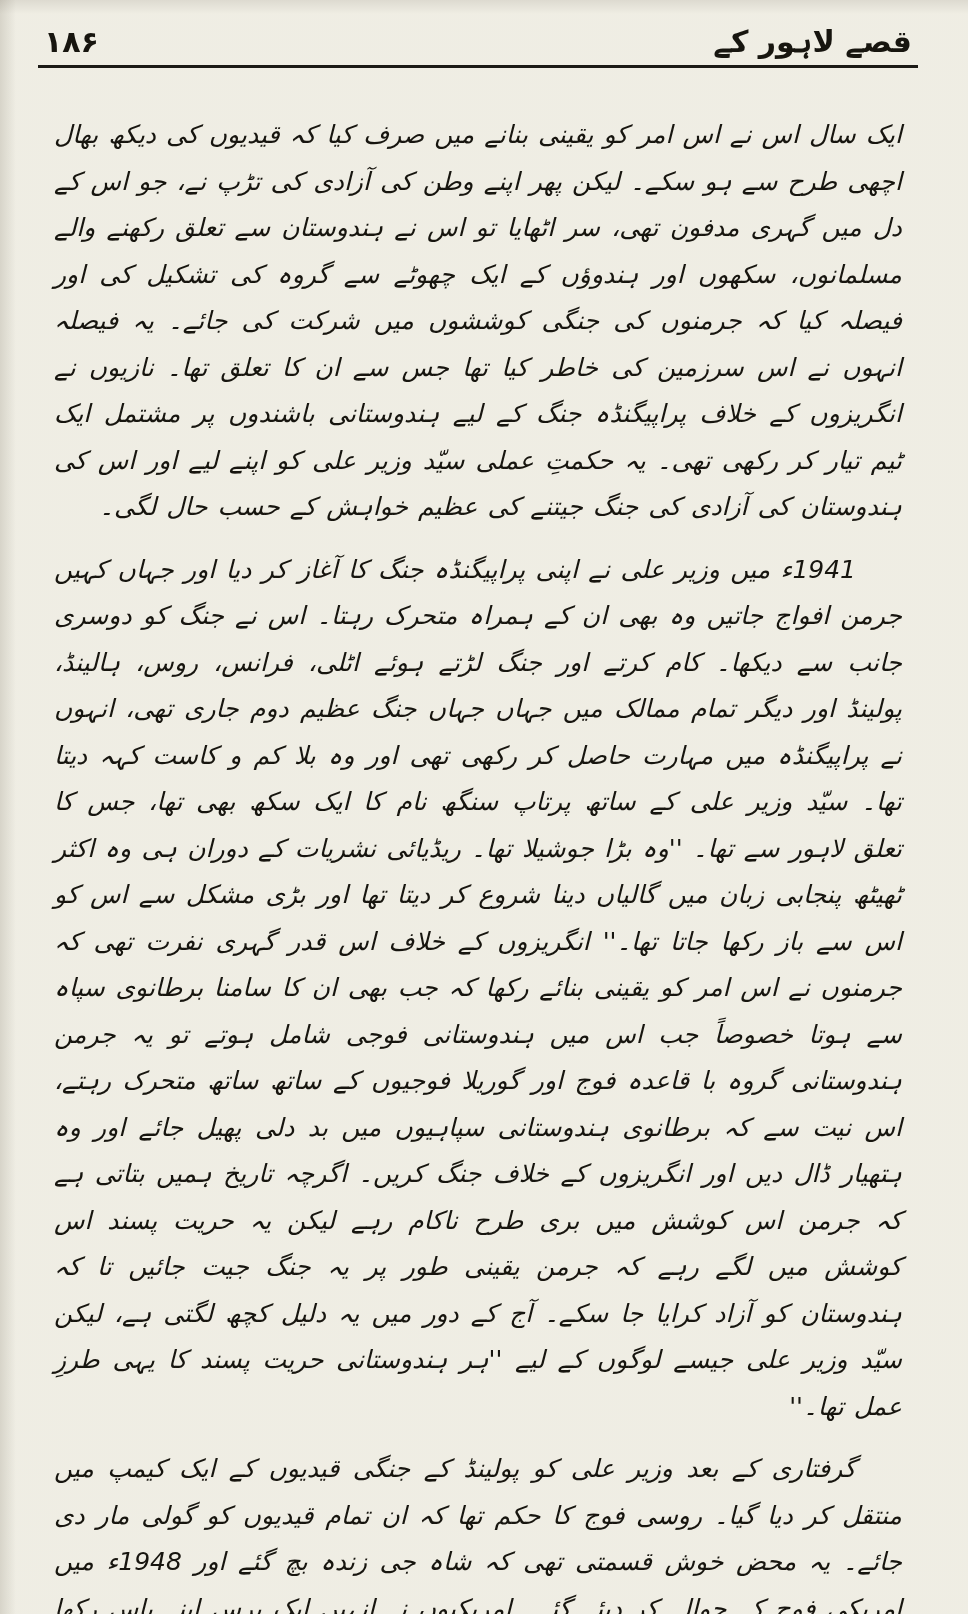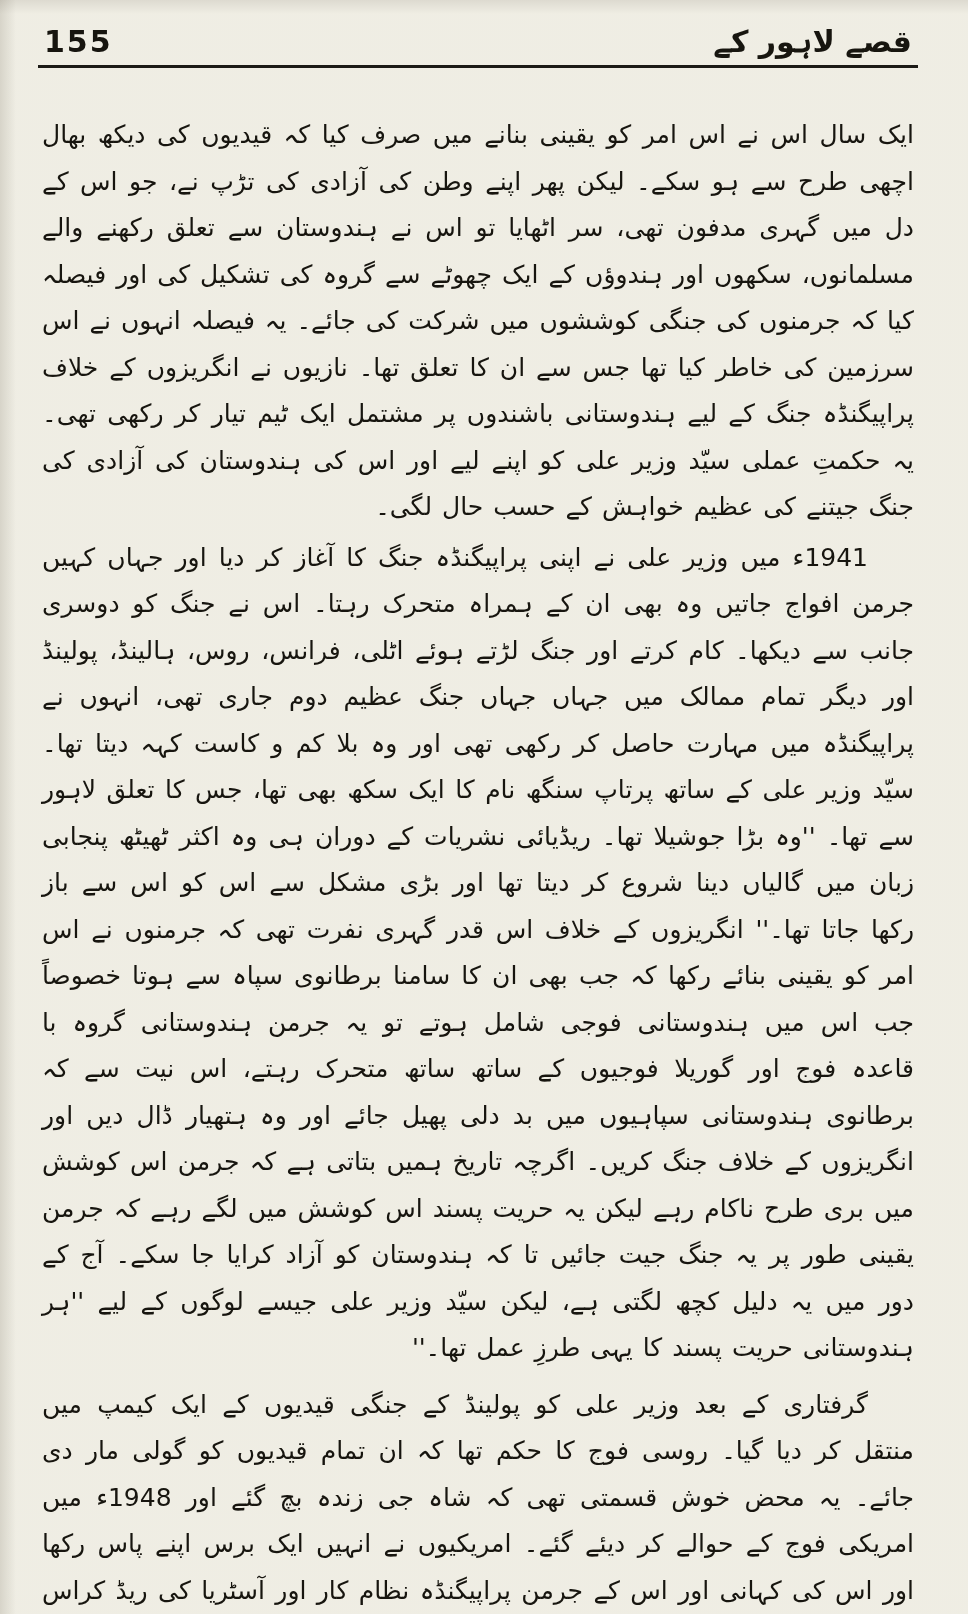--- a/index.html
+++ b/index.html
@@ -43,36 +43,37 @@
   }
   .text-block{
     margin-top:44px;
     direction:rtl;
     text-align:justify;
     font-size:25px;
     line-height:1.86;
     word-spacing:2px;
   }
   .text-block p{
-    margin:4px;
+    margin:16px;
+    font-style:italic;
   }
   .text-block p.indent{
     text-indent:46px;
   }
   .text-block p.gap{
     margin-top:10px;
   }
 </style>
 </head>
 <body>
 
 <div class="page">
 
   <div class="header">
-    <span class="page-number">155</span>
+    <span class="page-number">۱۸۶</span>
     <span class="book-title">قصے لاہور کے</span>
   </div>
   <div class="header-rule"></div>
 
   <div class="text-block">
     <p>ایک سال اس نے اس امر کو یقینی بنانے میں صرف کیا کہ قیدیوں کی دیکھ بھال اچھی طرح سے ہو سکے۔ لیکن پھر اپنے وطن کی آزادی کی تڑپ نے، جو اس کے دل میں گہری مدفون تھی، سر اٹھایا تو اس نے ہندوستان سے تعلق رکھنے والے مسلمانوں، سکھوں اور ہندوؤں کے ایک چھوٹے سے گروہ کی تشکیل کی اور فیصلہ کیا کہ جرمنوں کی جنگی کوششوں میں شرکت کی جائے۔ یہ فیصلہ انہوں نے اس سرزمین کی خاطر کیا تھا جس سے ان کا تعلق تھا۔ نازیوں نے انگریزوں کے خلاف پراپیگنڈہ جنگ کے لیے ہندوستانی باشندوں پر مشتمل ایک ٹیم تیار کر رکھی تھی۔ یہ حکمتِ عملی سیّد وزیر علی کو اپنے لیے اور اس کی ہندوستان کی آزادی کی جنگ جیتنے کی عظیم خواہش کے حسب حال لگی۔</p>
     <p class="indent">1941ء میں وزیر علی نے اپنی پراپیگنڈہ جنگ کا آغاز کر دیا اور جہاں کہیں جرمن افواج جاتیں وہ بھی ان کے ہمراہ متحرک رہتا۔ اس نے جنگ کو دوسری جانب سے دیکھا۔ کام کرتے اور جنگ لڑتے ہوئے اٹلی، فرانس، روس، ہالینڈ، پولینڈ اور دیگر تمام ممالک میں جہاں جہاں جنگ عظیم دوم جاری تھی، انہوں نے پراپیگنڈہ میں مہارت حاصل کر رکھی تھی اور وہ بلا کم و کاست کہہ دیتا تھا۔ سیّد وزیر علی کے ساتھ پرتاپ سنگھ نام کا ایک سکھ بھی تھا، جس کا تعلق لاہور سے تھا۔ ''وہ بڑا جوشیلا تھا۔ ریڈیائی نشریات کے دوران ہی وہ اکثر ٹھیٹھ پنجابی زبان میں گالیاں دینا شروع کر دیتا تھا اور بڑی مشکل سے اس کو اس سے باز رکھا جاتا تھا۔'' انگریزوں کے خلاف اس قدر گہری نفرت تھی کہ جرمنوں نے اس امر کو یقینی بنائے رکھا کہ جب بھی ان کا سامنا برطانوی سپاہ سے ہوتا خصوصاً جب اس میں ہندوستانی فوجی شامل ہوتے تو یہ جرمن ہندوستانی گروہ با قاعدہ فوج اور گوریلا فوجیوں کے ساتھ ساتھ متحرک رہتے، اس نیت سے کہ برطانوی ہندوستانی سپاہیوں میں بد دلی پھیل جائے اور وہ ہتھیار ڈال دیں اور انگریزوں کے خلاف جنگ کریں۔ اگرچہ تاریخ ہمیں بتاتی ہے کہ جرمن اس کوشش میں بری طرح ناکام رہے لیکن یہ حریت پسند اس کوشش میں لگے رہے کہ جرمن یقینی طور پر یہ جنگ جیت جائیں تا کہ ہندوستان کو آزاد کرایا جا سکے۔ آج کے دور میں یہ دلیل کچھ لگتی ہے، لیکن سیّد وزیر علی جیسے لوگوں کے لیے ''ہر ہندوستانی حریت پسند کا یہی طرزِ عمل تھا۔''</p>
     <p class="indent gap">گرفتاری کے بعد وزیر علی کو پولینڈ کے جنگی قیدیوں کے ایک کیمپ میں منتقل کر دیا گیا۔ روسی فوج کا حکم تھا کہ ان تمام قیدیوں کو گولی مار دی جائے۔ یہ محض خوش قسمتی تھی کہ شاہ جی زندہ بچ گئے اور 1948ء میں امریکی فوج کے حوالے کر دیئے گئے۔ امریکیوں نے انہیں ایک برس اپنے پاس رکھا اور اس کی کہانی اور اس کے جرمن پراپیگنڈہ نظام کار اور آسٹریا کی ریڈ کراس تنظیم کے ریکارڈ کی تصدیق کرنے کے بعد اسے برطانیہ کے حوالے کر دیا۔</p>
 
   </div>

